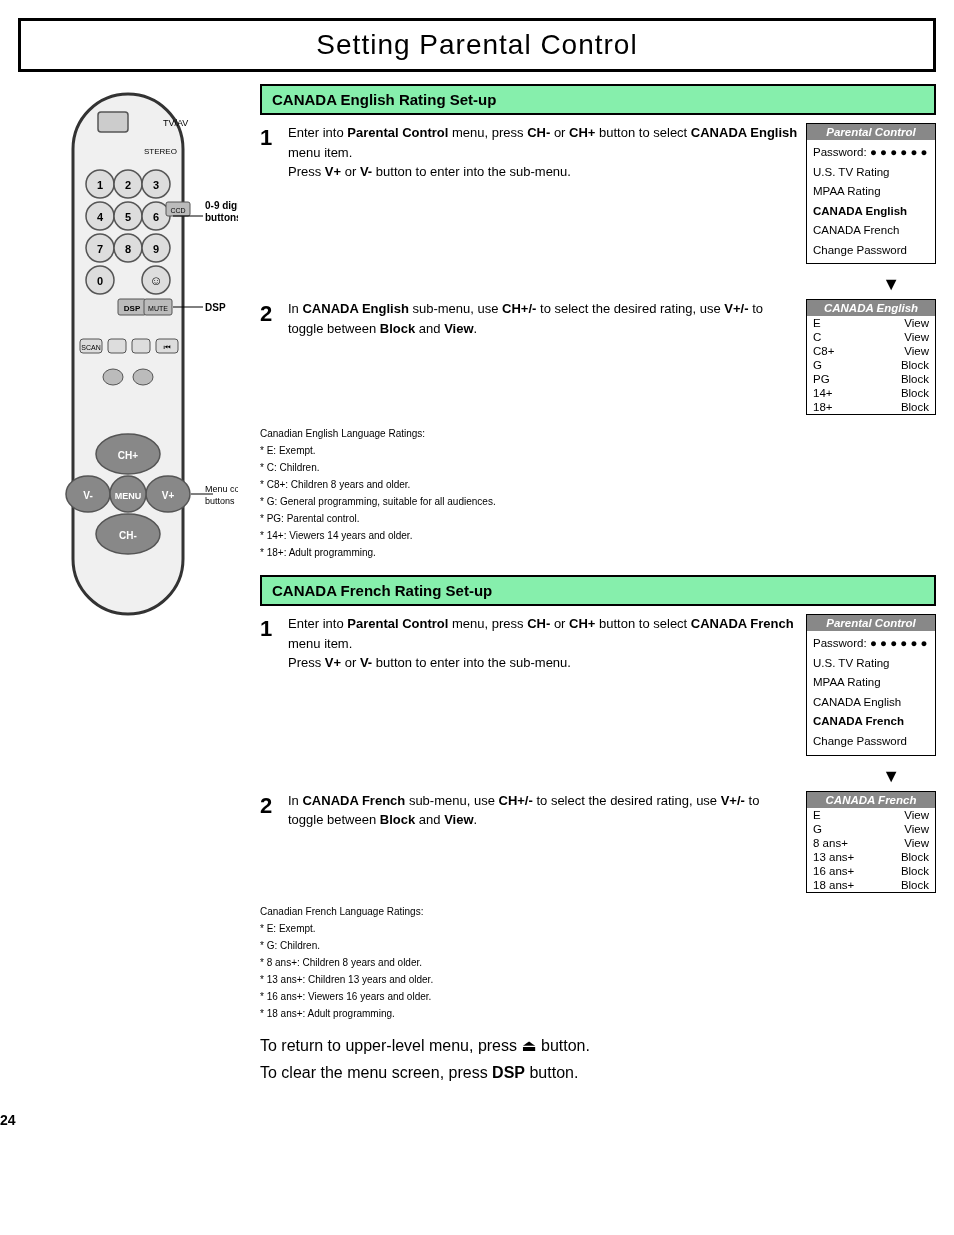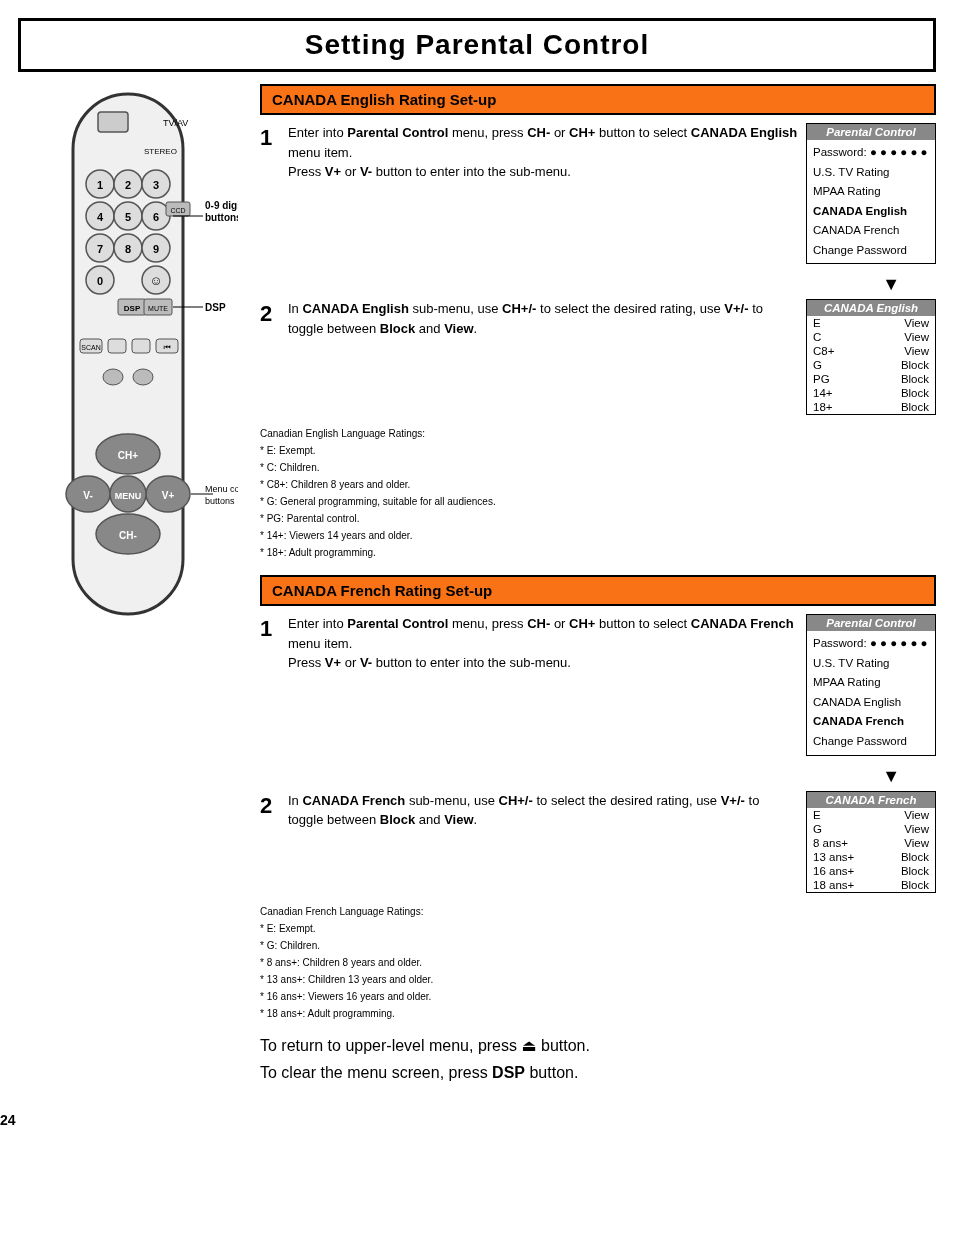--- a/index.html
+++ b/index.html
@@ -15,21 +15,21 @@
 
     
     .page-title-box {
       border: 3px solid #000;
       margin: 18px 18px 12px 18px;
       text-align: center;
       padding: 8px 0;
     }
     .page-title-box h1 {
       font-size: 28px;
-      font-weight: bold;
+      font-weight: normal;
       letter-spacing: 1px;
     }
 
     
     .main-layout {
       display: flex;
       flex-direction: row;
       margin: 0 18px;
       gap: 12px;
     }
@@ -40,21 +40,21 @@
       flex-shrink: 0;
     }
 
     
     .instructions-col {
       flex: 1;
     }
 
     
     .section-header {
-      background: #f97316;
+      background: #86efac;
       border: 2px solid #000;
       padding: 5px 10px;
       font-size: 15px;
       font-weight: bold;
       margin-bottom: 8px;
     }
 
     
     .instruction-block {
       display: flex;

